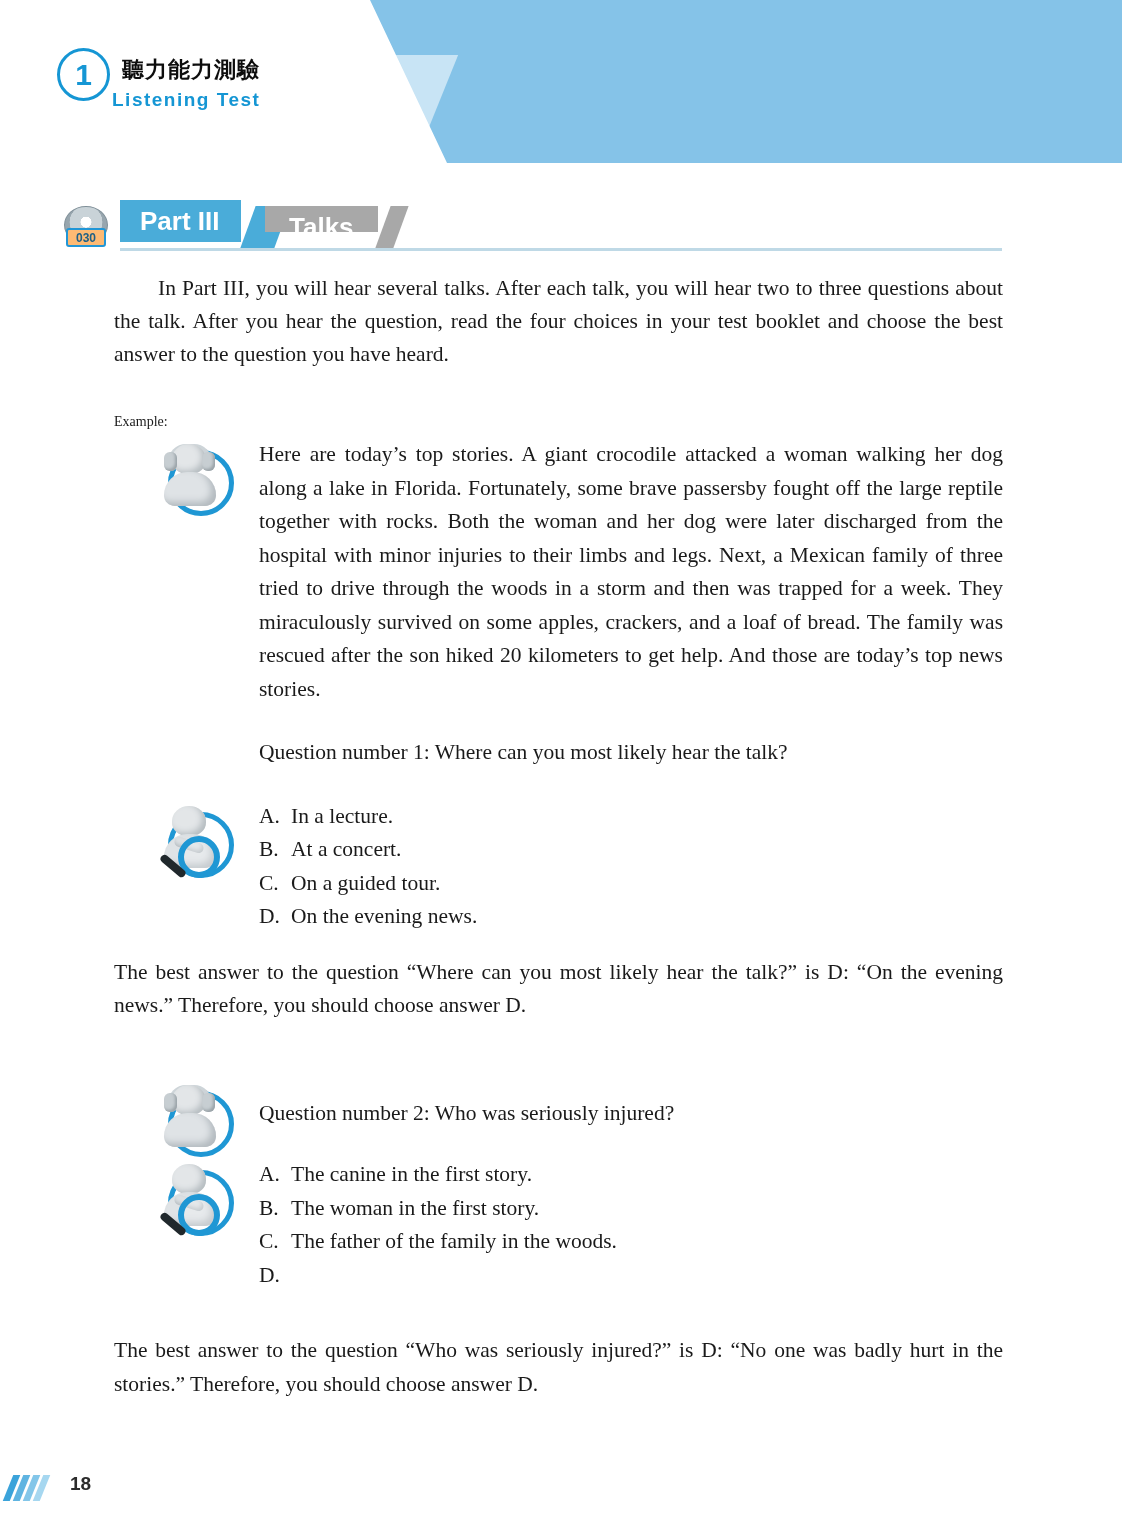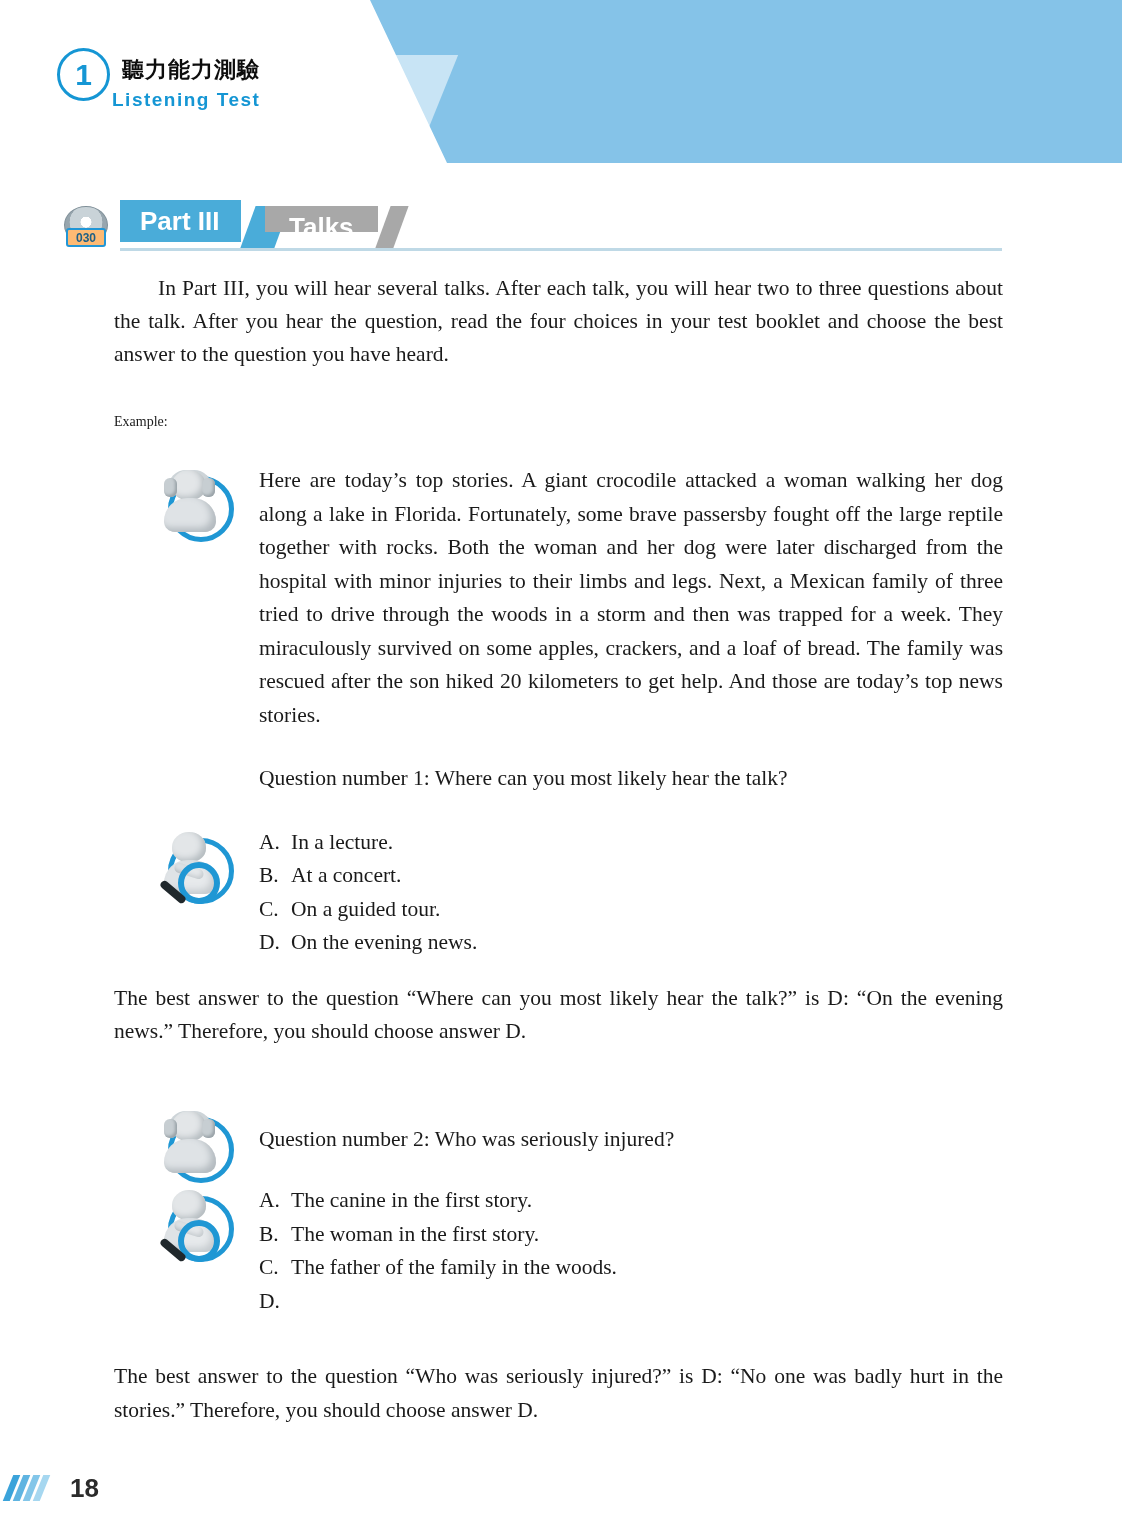--- a/index.html
+++ b/index.html
@@ -204,21 +204,20 @@
     text-indent: 44px;
   }
   p.example-label {
     margin: 34px 0 0 0;
     font-size: 14px;
     line-height: 33px;
   }
 
   .block {
     position: relative;
-    margin-top: 26px;
     padding-left: 145px;
   }
   .block p {
     margin: 0;
     font-size: 21.5px;
     line-height: 33.5px;
     text-align: justify;
   }
   .q-line {
     margin-top: 30px !important;
@@ -366,21 +365,21 @@
   }
   .footer-chevrons i:nth-child(1) { background:#3ba3da; }
   .footer-chevrons i:nth-child(2) { background:#5fb4e1; }
   .footer-chevrons i:nth-child(3) { background:#83c6e9; }
   .footer-chevrons i:nth-child(4) { background:#a6d7f0; }
   .page-num {
     position: absolute;
     left: 70px;
     top: 0;
     font-family: "Liberation Sans", sans-serif;
-    font-size: 26px;
+    font-size: 19px;
     font-weight: bold;
     color: #2b2b2b;
   }
 </style>
 </head>
 <body>
 
 <div class="header">
   <div class="header-bg"></div>
   <div class="header-chev chev1"></div>

